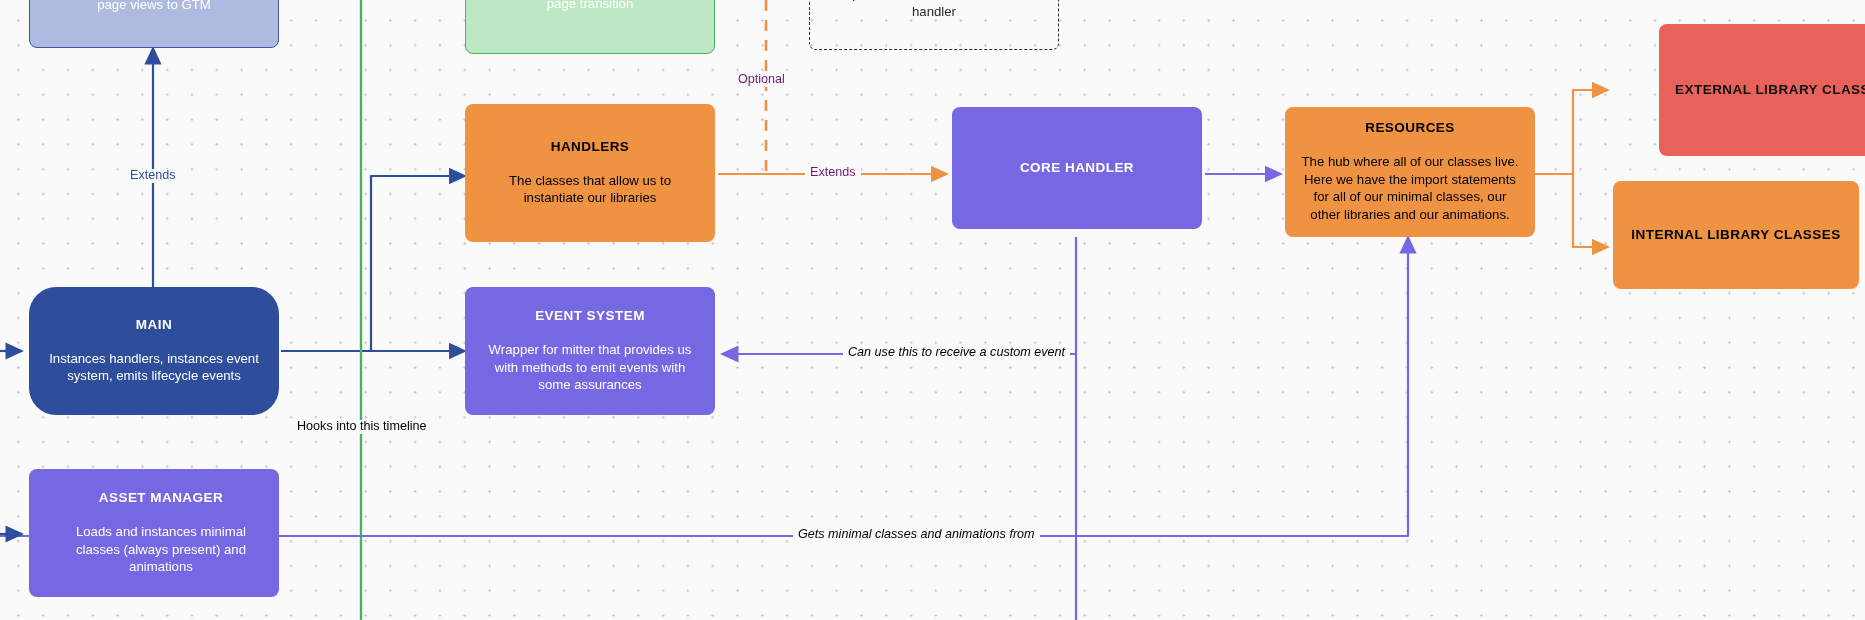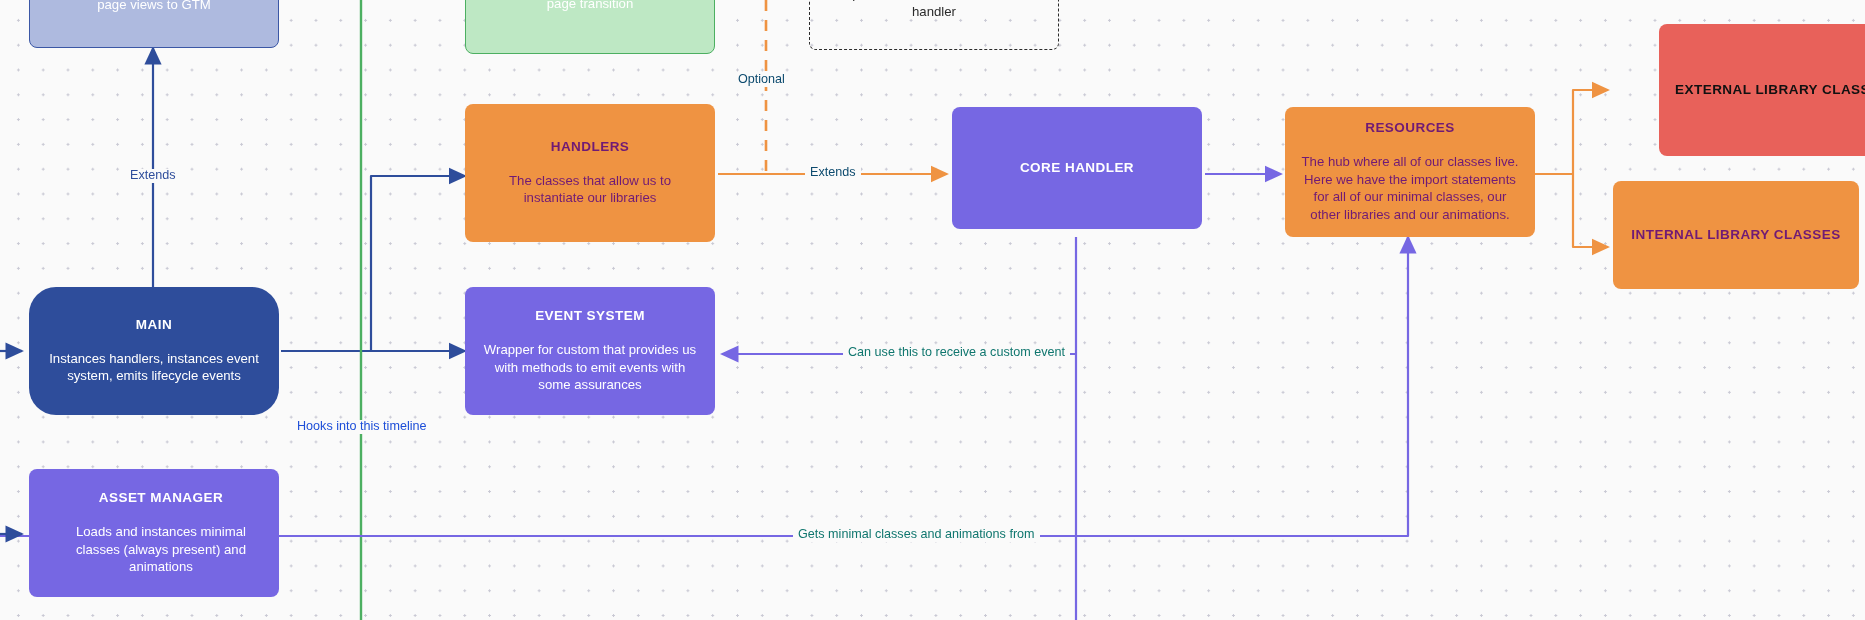--- a/index.html
+++ b/index.html
@@ -46,21 +46,21 @@
   .n-darkblue { background: #2e4d9b; border-radius: 27px; }
   .n-darkblue .title, .n-darkblue .desc { color: #ffffff; }
 
   .n-lightblue { background: #aebadf; border: 1.6px solid #3b57a5; }
   .n-lightblue .title, .n-lightblue .desc { color: #ffffff; }
 
   .n-purple { background: #7667e3; }
   .n-purple .title, .n-purple .desc { color: #ffffff; }
 
   .n-orange { background: #ef9342; }
-  .n-orange .title, .n-orange .desc { color: #701a75; }
+  .n-orange .title, .n-orange .desc { color: #000000; }
 
   .n-red { background: #e8615a; }
   .n-red .title, .n-red .desc { color: #111111; }
 
   .n-green { background: #bee8c4; border: 1.6px solid #4caf61; }
   .n-green .title, .n-green .desc { color: #ffffff; }
 
   .n-dashed {
     background: transparent;
     border: 1.7px dashed #2b2b2b;
@@ -72,23 +72,23 @@
   .edge-label {
     position: absolute;
     font-size: 12.6px;
     white-space: nowrap;
     background: #fafafa;
     padding: 0 5px;
     z-index: 6;
     line-height: 1.1;
   }
   .lbl-blue   { color: #2e4d9b; }
-  .lbl-green  { color: #1d4ed8; }
-  .lbl-purple { color: #0f766e; }
-  .lbl-dark   { color: #0c4a6e; }
+  .lbl-green  { color: #000000; }
+  .lbl-purple { color: #000000; font-style: italic; }
+  .lbl-dark   { color: #701a75; }
 
   svg.wires { position: absolute; left: 0; top: 0; width: 1865px; height: 620px; z-index: 2; }
 </style>
 </head>
 <body>
 
 <div id="canvas">
 
   <svg class="wires" viewBox="0 0 1865 620">
     <defs>
@@ -155,21 +155,21 @@
     <div class="desc">Loads and instances minimal classes (always present) and animations</div>
   </div>
 
   <div class="node n-orange" style="left:465px; top:104px; width:250px; height:138px;">
     <div class="title">HANDLERS</div>
     <div class="desc">The classes that allow us to instantiate our libraries</div>
   </div>
 
   <div class="node n-purple" style="left:465px; top:287px; width:250px; height:128px;">
     <div class="title">EVENT SYSTEM</div>
-    <div class="desc">Wrapper for custom that provides us with methods to emit events with some assurances</div>
+    <div class="desc">Wrapper for mitter that provides us with methods to emit events with some assurances</div>
   </div>
 
   <div class="node n-purple" style="left:952px; top:107px; width:250px; height:122px;">
     <div class="title">CORE HANDLER</div>
   </div>
 
   <div class="node n-orange" style="left:1285px; top:107px; width:250px; height:130px;">
     <div class="title">RESOURCES</div>
     <div class="desc">The hub where all of our classes live. Here we have the import statements for all of our minimal classes, our other libraries and our animations.</div>
   </div>

